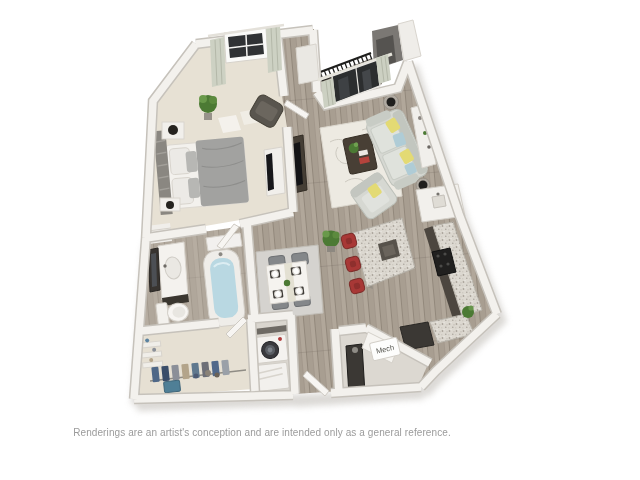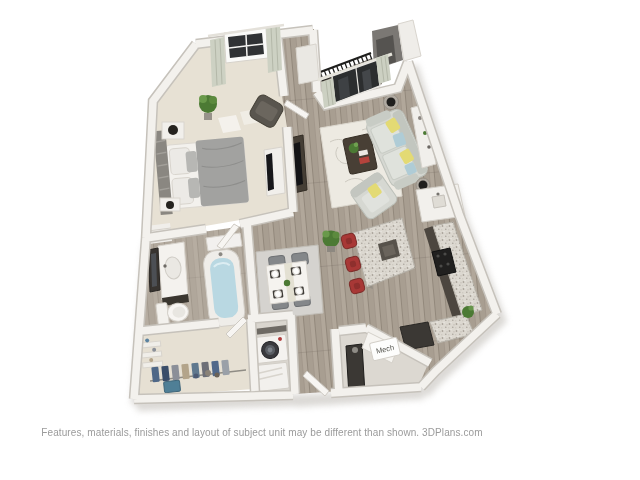--- a/index.html
+++ b/index.html
@@ -312,15 +312,15 @@
 
     <polygon points="368,332 398,347 392,363 362,348" fill="#f6f4f0" stroke="#d5d1ca"></polygon>
     <g transform="translate(385,349) rotate(-13)">
       <rect x="-14" y="-9" width="28" height="18" rx="2" fill="#fdfdfc" stroke="#d3cfc8"></rect>
       <text x="0" y="2.8" text-anchor="middle" font-size="7.5" fill="#55554f" font-family="Liberation Sans, sans-serif">Mech</text>
     </g>
   </g>
 </svg>
 
 <div class="footer">
-  <div>Features, materials, finishes and layout of subject unit may be different than shown. 3DPlans.com</div>
+  <div>Renderings are an artist's conception and are intended only as a general reference.</div>
 </div>
 </div>
 
 </body></html>

